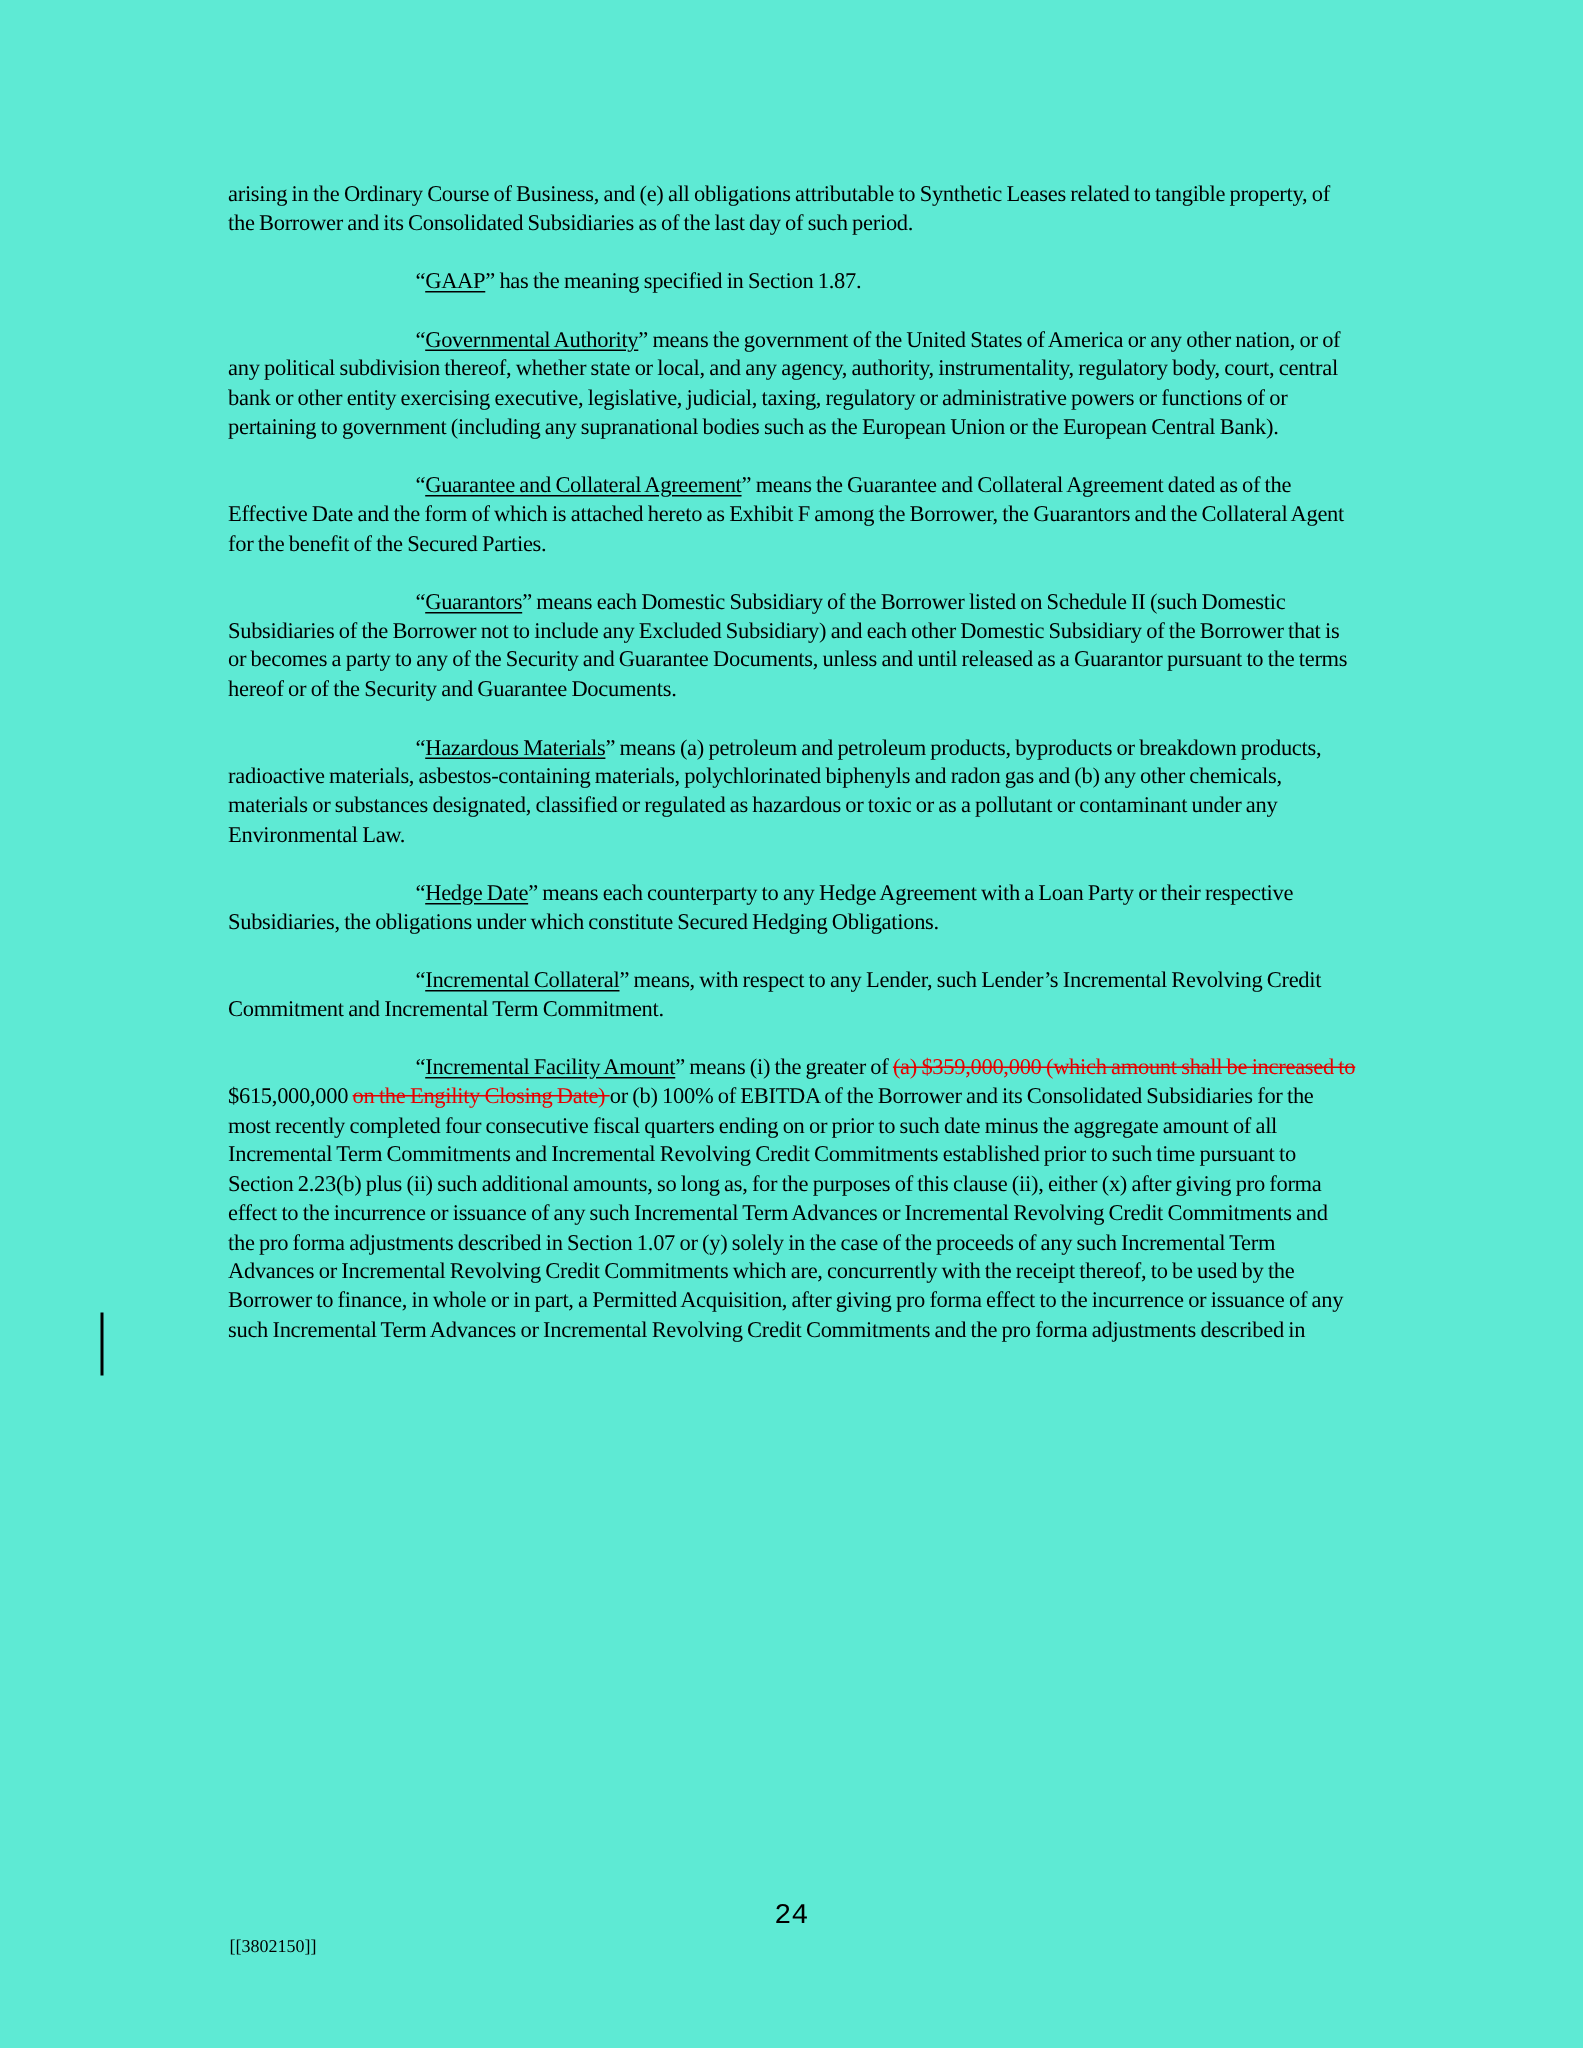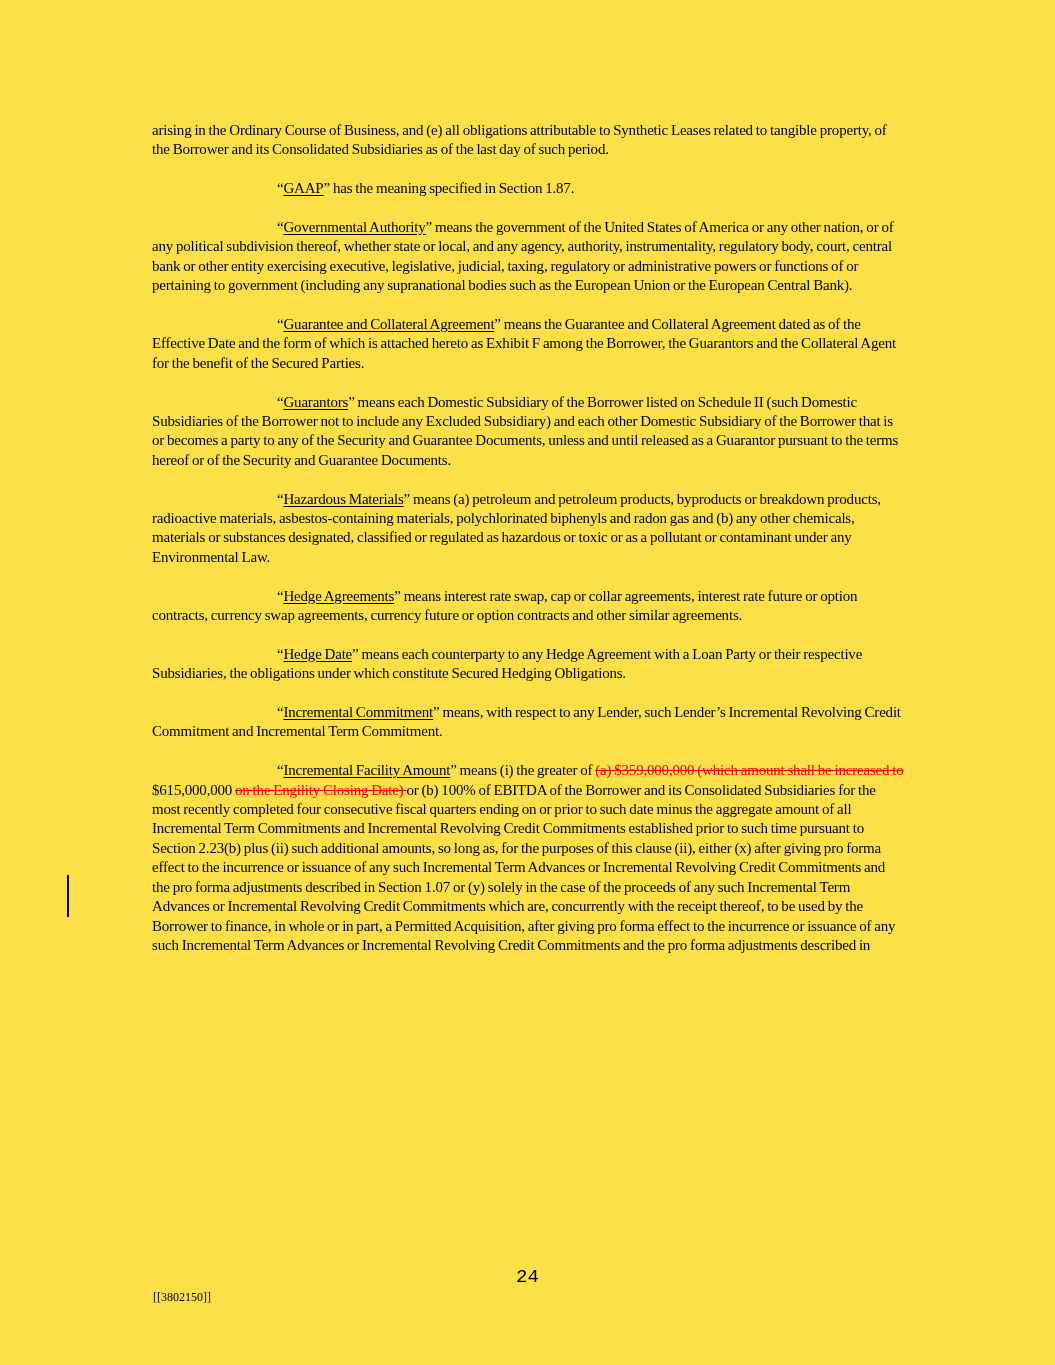--- a/index.html
+++ b/index.html
@@ -1,21 +1,21 @@
 <!DOCTYPE html>
 <html style="--redline: #e60000;"><head>
 <meta charset="utf-8">
 <style>
   * { box-sizing: border-box; }
   html, body { margin: 0; padding: 0; background: #ffffff; }
   .page {
     position: relative;
     width: 1055px;
     height: 1365px;
-    background: #fde047;
+    background: #5eead4;
     color: #000000;
     font-family: "Liberation Serif", "DejaVu Serif", serif;
     overflow: hidden;
   }
   .content {
     position: absolute;
     left: 152px;
     top: 121px;
     width: 752px;
     font-size: 15px;
@@ -59,20 +59,19 @@
 
 <div class="page">
   <div class="change-bar" style="top: 874.672px;"></div>
   <main class="content">
       <p class="para no-indent"><span class="seg-normal">arising in the Ordinary Course of Business, and (e) all obligations attributable to Synthetic Leases related to tangible property, of the Borrower and its Consolidated Subsidiaries as of the last day of such period.</span></p>
       <p class="para"><span class="seg-normal">“</span><span class="seg-term">GAAP</span><span class="seg-normal">” has the meaning specified in Section 1.87.</span></p>
       <p class="para"><span class="seg-normal">“</span><span class="seg-term">Governmental Authority</span><span class="seg-normal">” means the government of the United States of America or any other nation, or of any political subdivision thereof, whether state or local, and any agency, authority, instrumentality, regulatory body, court, central bank or other entity exercising executive, legislative, judicial, taxing, regulatory or administrative powers or functions of or pertaining to government (including any supranational bodies such as the European Union or the European Central Bank).</span></p>
       <p class="para"><span class="seg-normal">“</span><span class="seg-term">Guarantee and Collateral Agreement</span><span class="seg-normal">” means the Guarantee and Collateral Agreement dated as of the Effective Date and the form of which is attached hereto as Exhibit F among the Borrower, the Guarantors and the Collateral Agent for the benefit of the Secured Parties.</span></p>
       <p class="para"><span class="seg-normal">“</span><span class="seg-term">Guarantors</span><span class="seg-normal">” means each Domestic Subsidiary of the Borrower listed on Schedule II (such Domestic Subsidiaries of the Borrower not to include any Excluded Subsidiary) and each other Domestic Subsidiary of the Borrower that is or becomes a party to any of the Security and Guarantee Documents, unless and until released as a Guarantor pursuant to the terms hereof or of the Security and Guarantee Documents.</span></p>
       <p class="para"><span class="seg-normal">“</span><span class="seg-term">Hazardous Materials</span><span class="seg-normal">” means (a) petroleum and petroleum products, byproducts or breakdown products, radioactive materials, asbestos-containing materials, polychlorinated biphenyls and radon gas and (b) any other chemicals, materials or substances designated, classified or regulated as hazardous or toxic or as a pollutant or contaminant under any Environmental Law.</span></p>
-      <p class="para"><span class="seg-normal">“</span><span class="seg-term">Hedge Agreements</span><span class="seg-normal">” means interest rate swap, cap or collar agreements, interest rate future or option contracts, currency swap agreements, currency future or option contracts and other similar agreements.</span></p>
       <p class="para"><span class="seg-normal">“</span><span class="seg-term">Hedge Date</span><span class="seg-normal">” means each counterparty to any Hedge Agreement with a Loan Party or their respective Subsidiaries, the obligations under which constitute Secured Hedging Obligations.</span></p>
-      <p class="para"><span class="seg-normal">“</span><span class="seg-term">Incremental Commitment</span><span class="seg-normal">” means, with respect to any Lender, such Lender’s Incremental Revolving Credit Commitment and Incremental Term Commitment.</span></p>
+      <p class="para"><span class="seg-normal">“</span><span class="seg-term">Incremental Collateral</span><span class="seg-normal">” means, with respect to any Lender, such Lender’s Incremental Revolving Credit Commitment and Incremental Term Commitment.</span></p>
       <p class="para"><span class="seg-normal">“</span><span class="seg-term">Incremental Facility Amount</span><span class="seg-normal">” means (i) the greater of </span><span class="seg-strike">(a) $359,000,000 (which amount shall be increased to </span><span class="seg-normal">$615,000,000 </span><span class="seg-strike">on the Engility Closing Date) </span><span class="seg-normal">or (b) 100% of EBITDA of the Borrower and its Consolidated Subsidiaries for the most recently completed four consecutive fiscal quarters ending on or prior to such date minus the aggregate amount of all Incremental Term Commitments and Incremental Revolving Credit Commitments established prior to such time pursuant to Section 2.23(b) plus (ii) such additional amounts, so long as, for the purposes of this clause (ii), either (x) after giving pro forma effect to the incurrence or issuance of any such Incremental Term Advances or Incremental Revolving Credit Commitments and the pro forma adjustments described in Section 1.07 or (y) solely in the case of the proceeds of any such Incremental Term Advances or Incremental Revolving Credit Commitments which are, concurrently with the receipt thereof, to be used by the Borrower to finance, in whole or in part, a Permitted Acquisition, after giving pro forma effect to the incurrence or issuance of any such Incremental Term Advances or Incremental Revolving Credit Commitments and the pro forma adjustments described in</span></p>
     </main>
   <div class="footer-page-number">24</div>
   <div class="doc-id">[[3802150]]</div>
 </div>
 
 </body></html>

